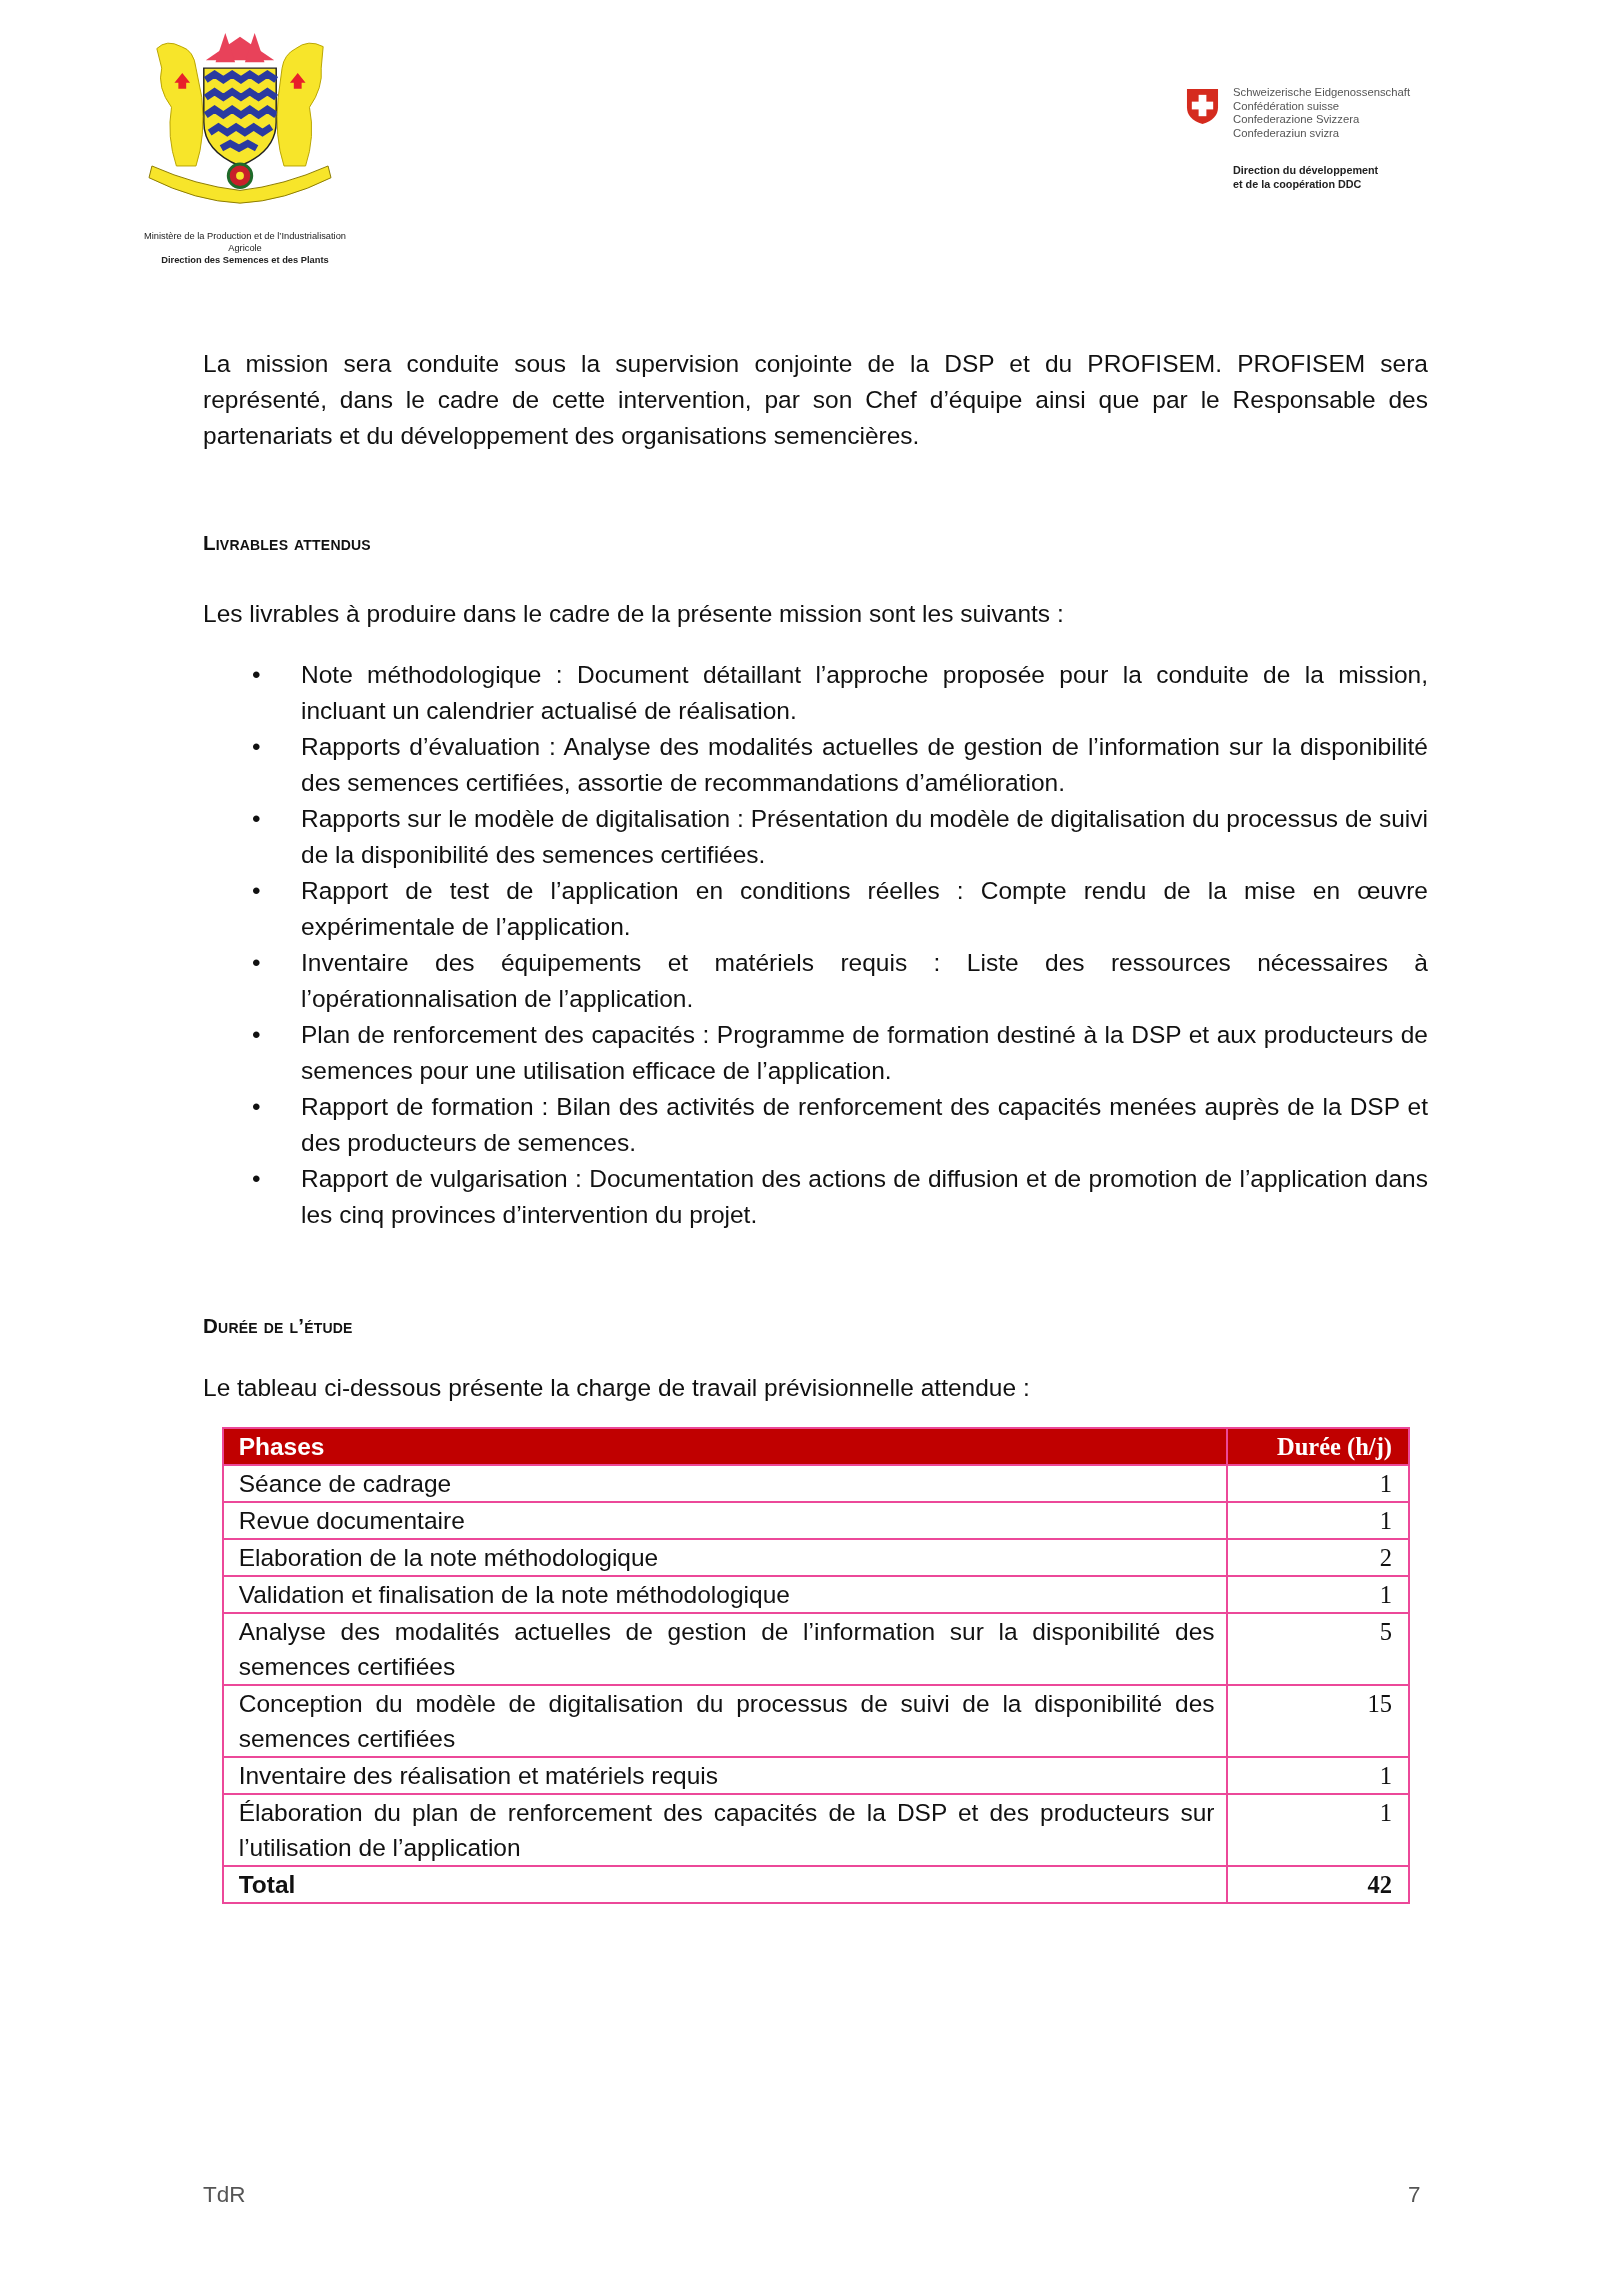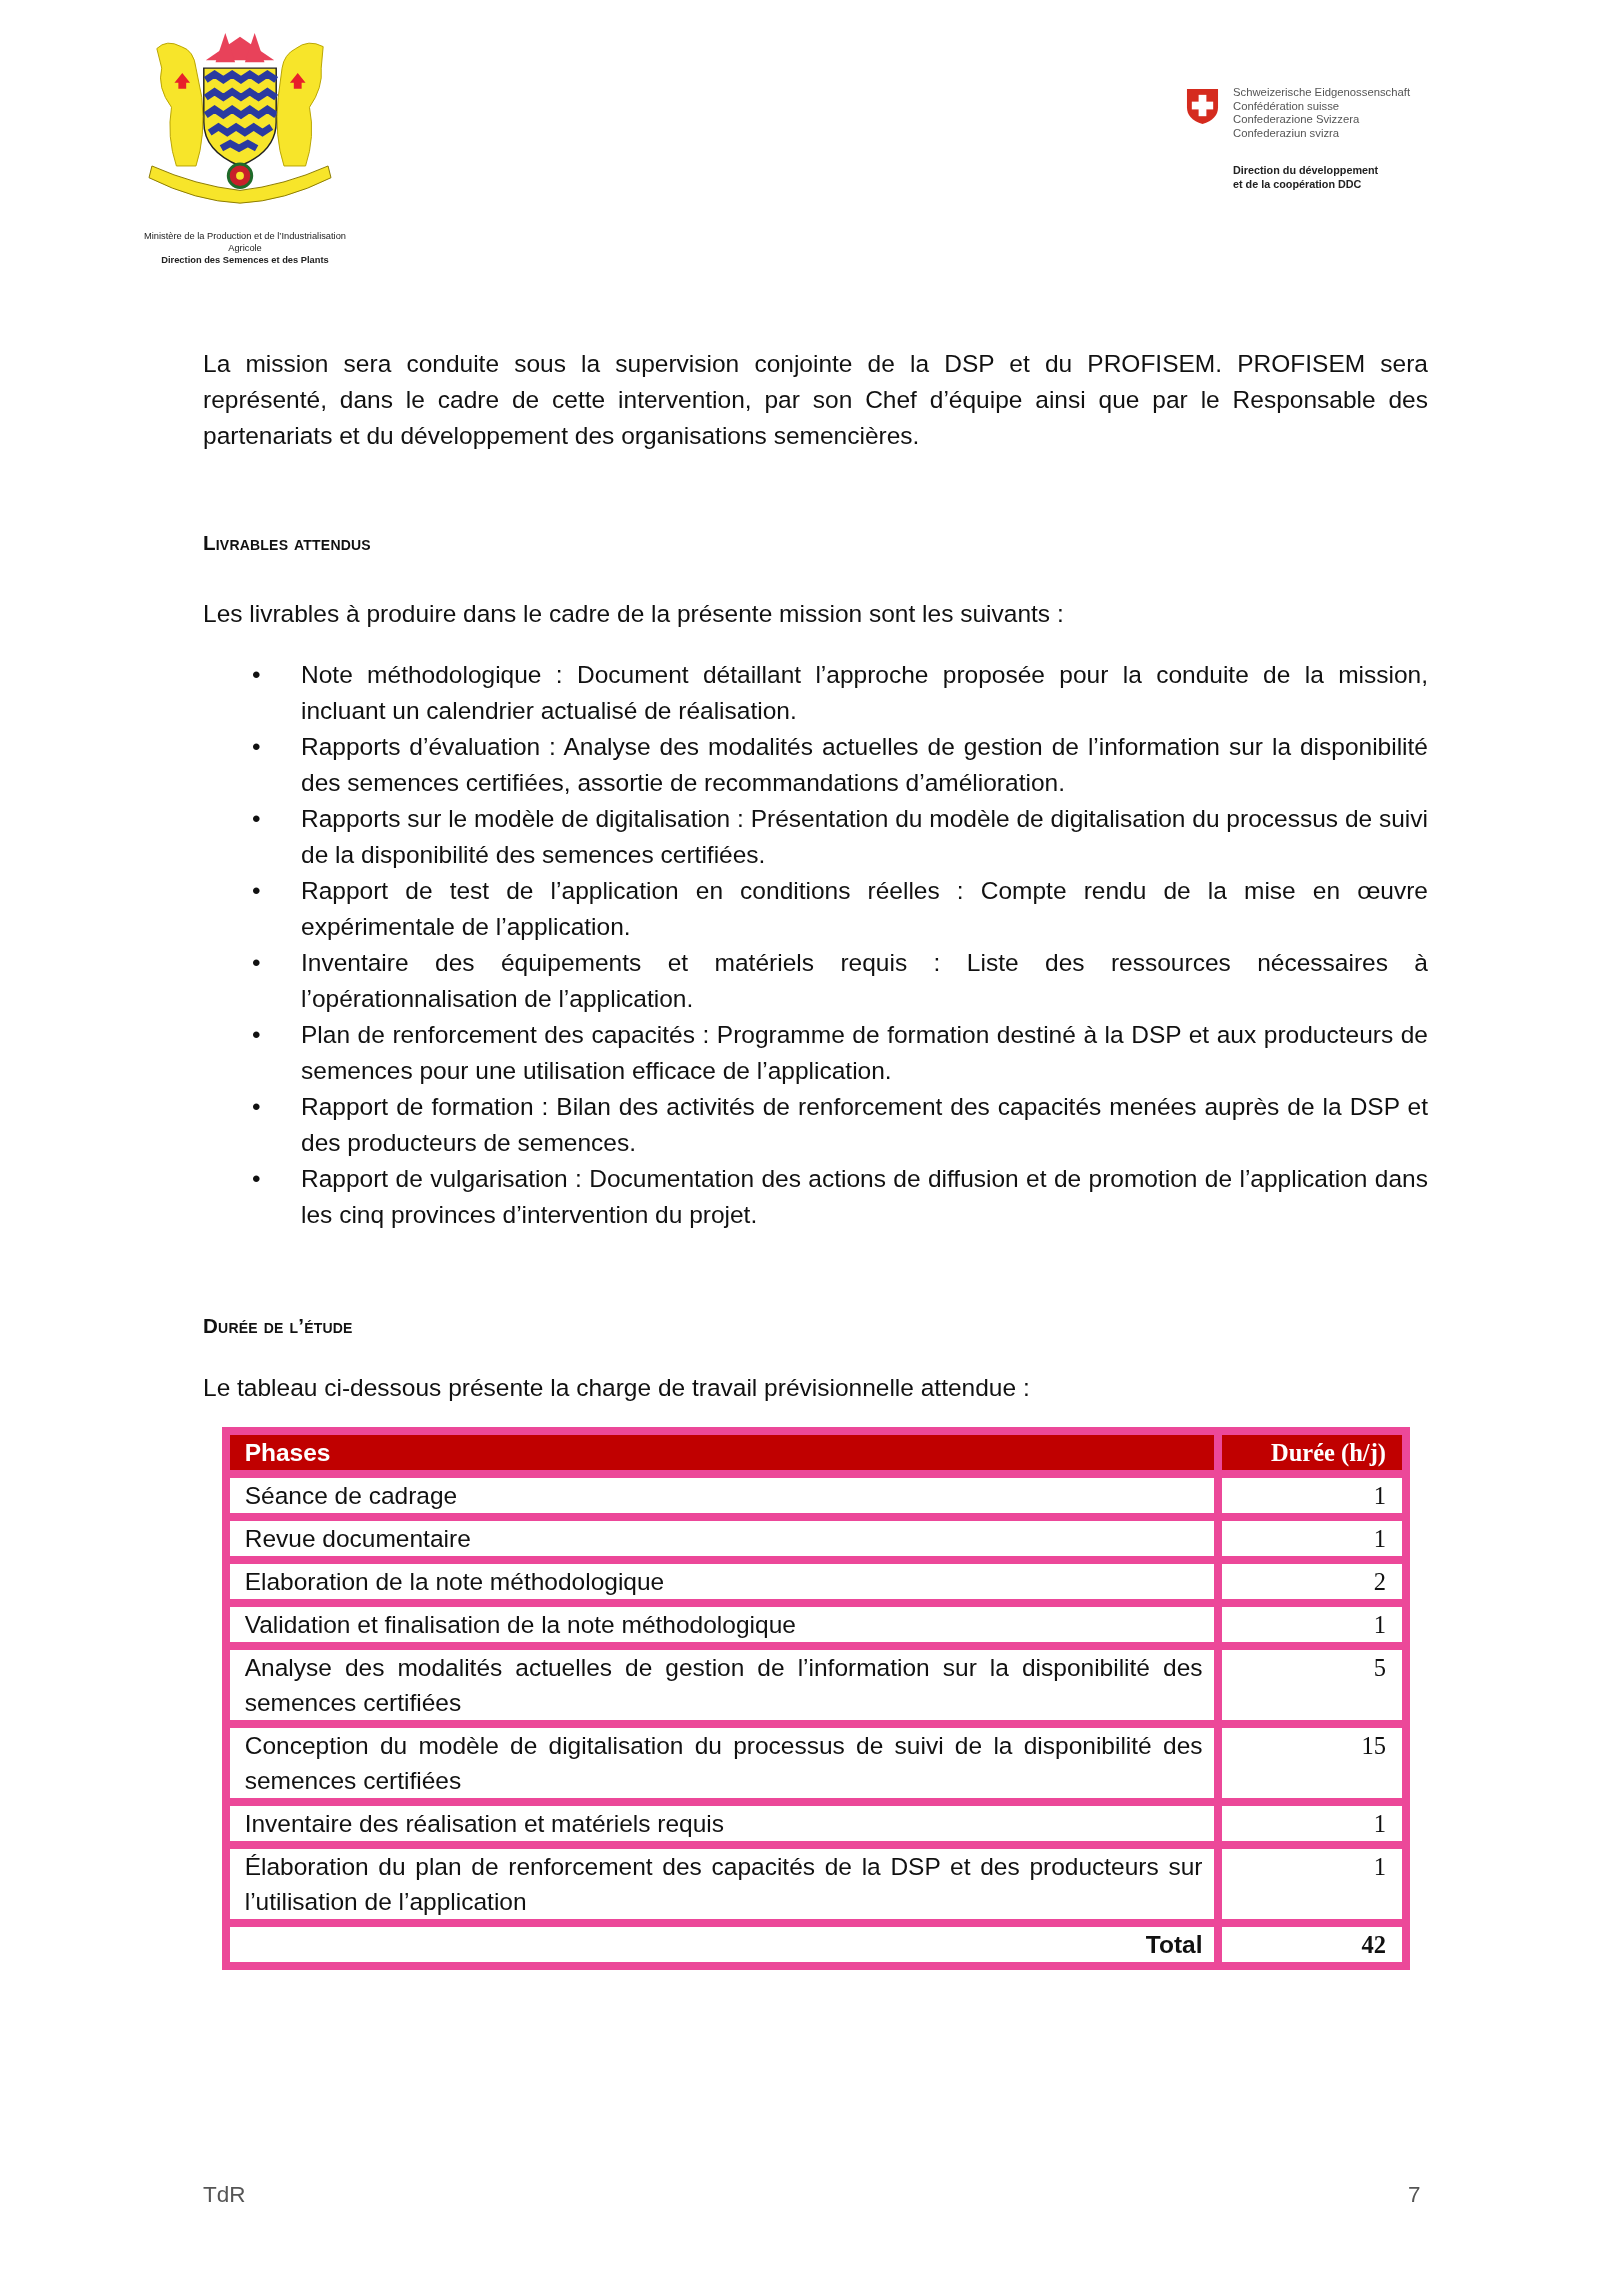--- a/index.html
+++ b/index.html
@@ -21,25 +21,25 @@
   .para { text-align: justify; margin: 0; }
   .heading { font-weight: bold; font-size: 20.6px; letter-spacing: 0.2px; font-variant: small-caps; }
 
   .deliverables { position: absolute; left: 203px; top: 657px; width: 1225px; margin: 0; padding: 0;
                   list-style: none; font-size: 24.5px; line-height: 36px; }
   .deliverables li { position: relative; padding-left: 98px; text-align: justify; }
   .deliverables li .bullet { position: absolute; left: 49px; top: 0; }
 
   table.duree { position: absolute; left: 222px; top: 1427px; width: 1188px; border-collapse: collapse;
                 font-size: 24.5px; line-height: 35px; }
-  table.duree th, table.duree td { border: 8px solid #ec4899; padding: 0 11.8px 0 14.7px; vertical-align: top; }
+  table.duree th, table.duree td { border: 2px solid #ec4899; padding: 0 11.8px 0 14.7px; vertical-align: top; }
   table.duree th { background: #c00000; color: #ffffff; font-weight: bold; text-align: left; height: 35px; }
   table.duree th.num, table.duree td.num { text-align: right; width: 149px; padding-right: 16px; font-family: Liberation Serif, serif; }
   table.duree td.phase { text-align: justify; }
-  table.duree tr.total td { font-weight: bold; text-align: right; }
+  table.duree tr.total td { font-weight: bold; }
 
   .footer-left { position: absolute; left: 203px; top: 2182px; font-size: 22.5px; color: #555; }
   .footer-right { position: absolute; left: 1408px; top: 2182px; font-size: 22.5px; color: #555; }
 </style>
 </head>
 <body>
 
 <div class="logo-left">
   <svg width="206" height="181" viewBox="0 0 210 185">
 

